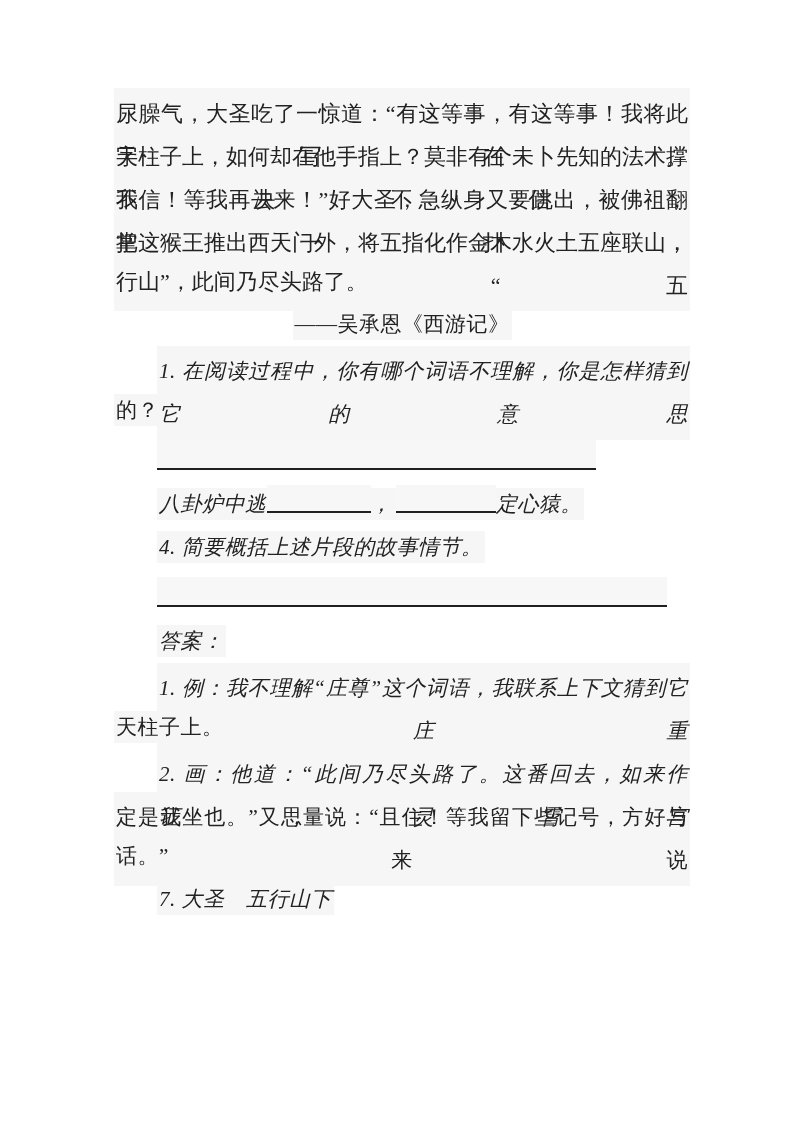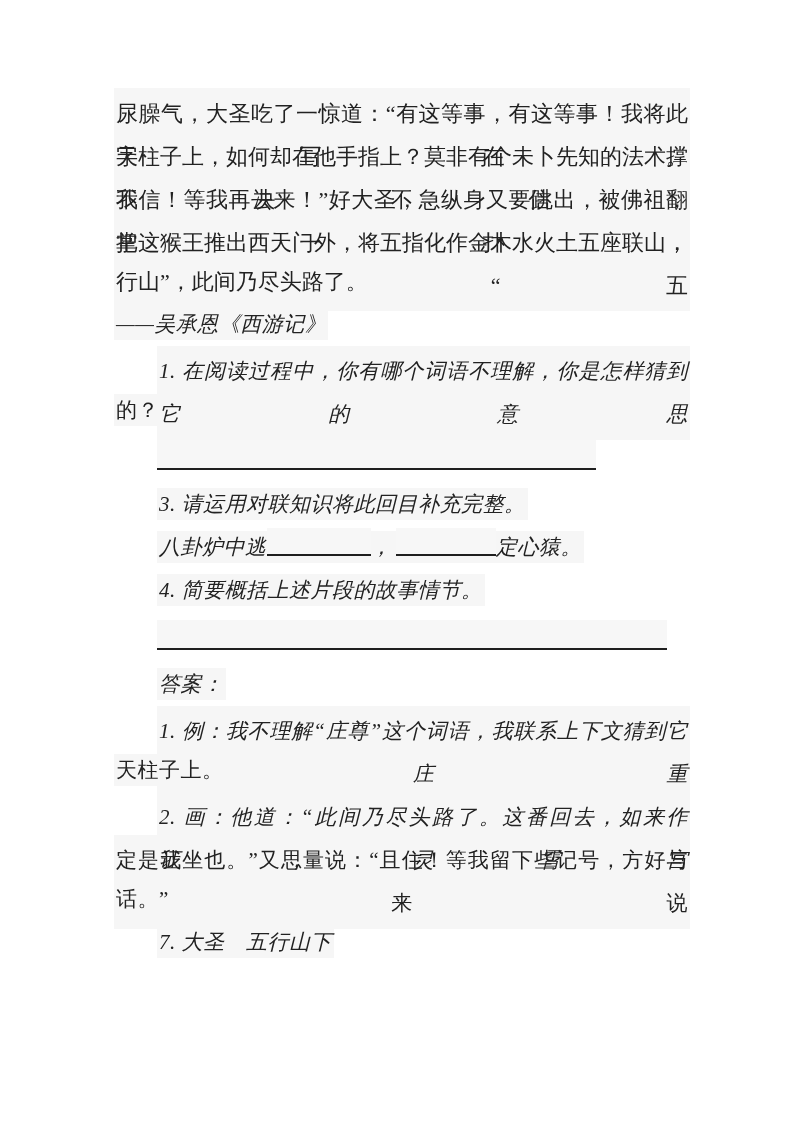--- a/index.html
+++ b/index.html
@@ -31,21 +31,21 @@
     font-size: 22px;
     letter-spacing: 0px;
   }
   
   .fill {
     text-align: justify;
     text-align-last: justify;
     white-space: normal;
   }
   .indent { padding-left: 43px; font-style: italic; }
-  .attribution { text-align: left; font-style: italic; }
+  .attribution { text-align: center; }
   
   .hl {
     background: #f6f6f6;
     padding: 4px 2px;
   }
   .fill .hl { display: block; }
   
   .blank-row { height: 43px; }
   .blank-box {
     margin-left: 43px;
@@ -94,21 +94,20 @@
   <div class="row fill indent">
       <span class="hl">1. 在阅读过程中，你有哪个词语不理解，你是怎样猜到它的意思</span>
     </div>
   <div class="row"><span class="hl">的？</span></div>
 
   <div class="blank-row">
     <div class="blank-box q1"></div>
   </div>
 
 
-  <div class="row indent"><span class="hl">3. 请运用对联知识将此回目补充完整。</span></div>
 
   <div class="row indent">
     <span class="hl"><span>八卦炉中逃</span><span class="iblank couplet1"></span><span>，</span><span class="iblank couplet2"></span><span>定心猿。</span></span>
   </div>
 
   <div class="row indent"><span class="hl">4. 简要概括上述片段的故事情节。</span></div>
 
   <div class="blank-row">
     <div class="blank-box q4"></div>
   </div>

